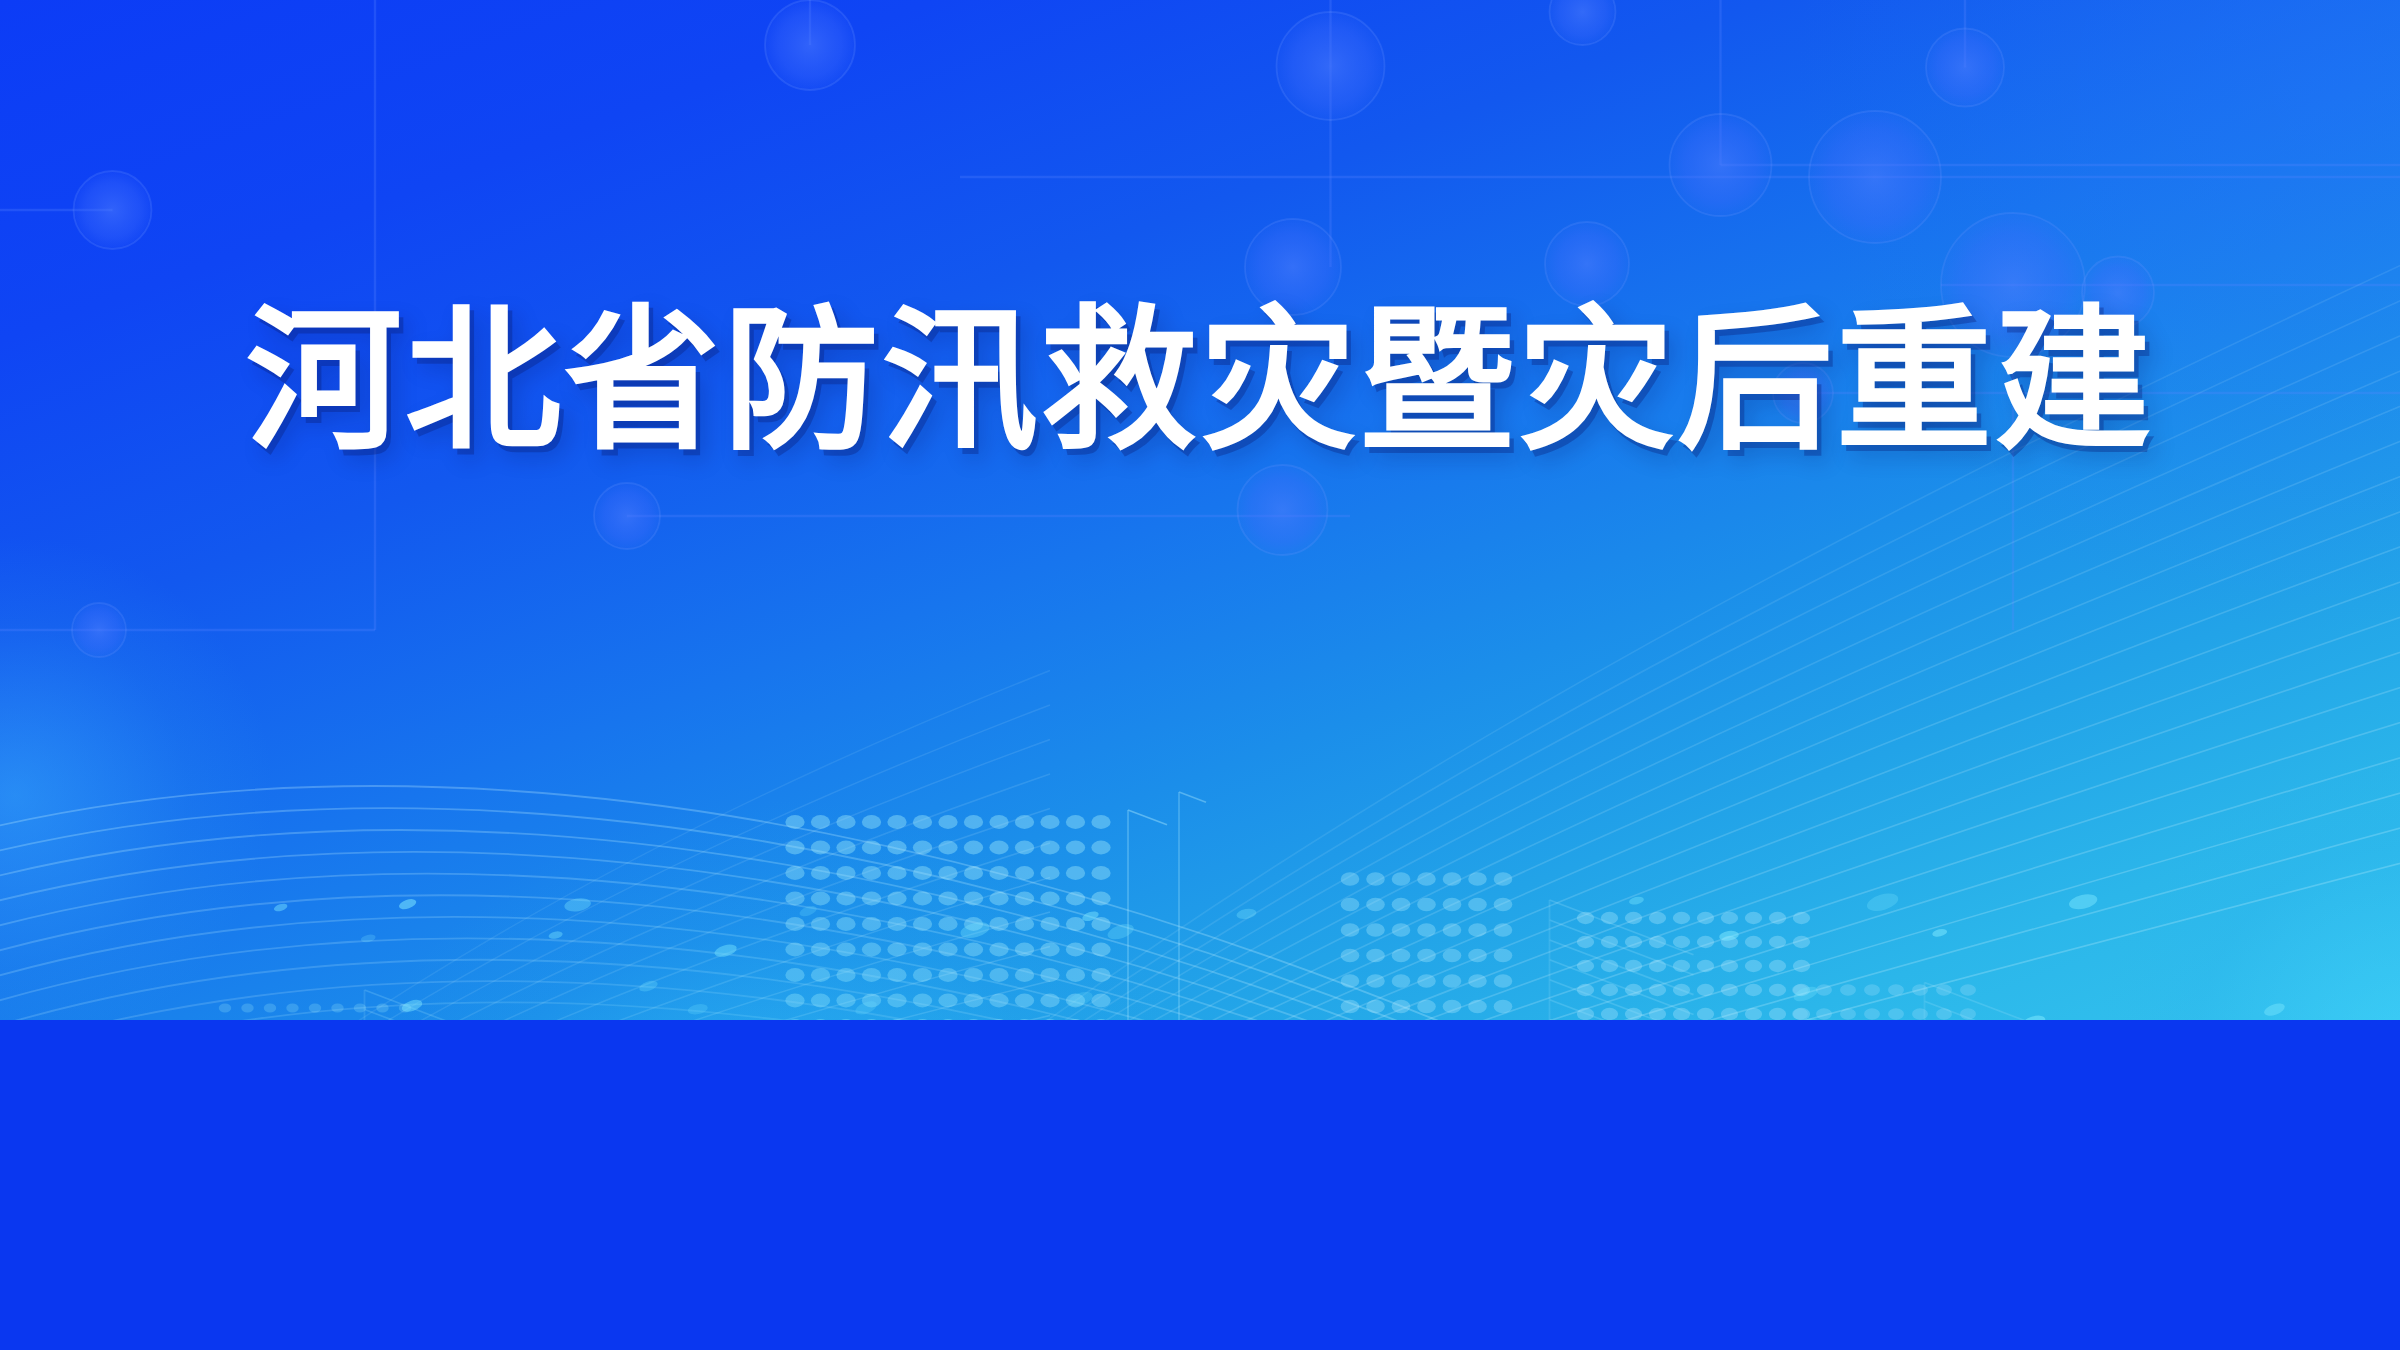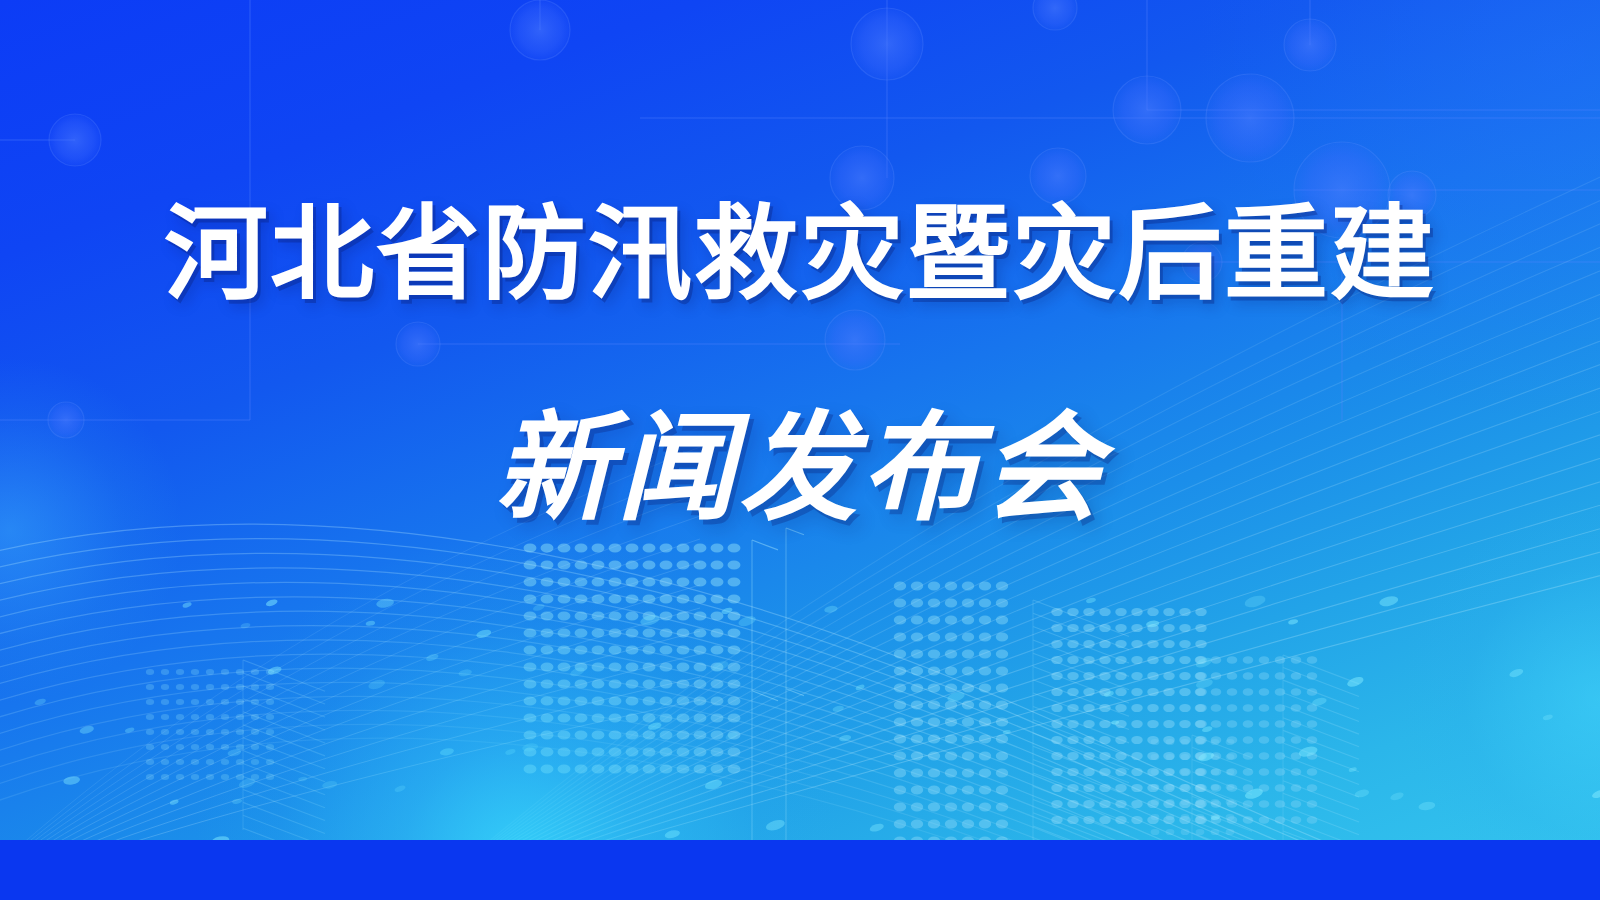--- a/index.html
+++ b/index.html
@@ -8,21 +8,21 @@
     padding: 0;
     background: #0a37f0;
   }
   body {
     font-family: "Liberation Sans", "DejaVu Sans", sans-serif;
   }
 
   #stage {
     position: relative;
     width: 1600px;
-    height: 840px;
+    height: 680px;
     overflow: hidden;
     background: #0b3cf5;
   }
 
   
   .layer {
     position: absolute;
     inset: 0;
     pointer-events: none;
   }
@@ -1160,17 +1160,16 @@
         <ellipse cx="1152.6628905081484" cy="623.8628769032018" rx="6.624588818580186" ry="3.179802632918489" transform="rotate(-8.37773560843325 1152.6628905081484 623.8628769032018)" fill="#7fe9ff" fill-opacity="0.50"></ellipse>
         <ellipse cx="1396.9840008704848" cy="796.3193512877074" rx="6.922845603396579" ry="3.3229658896303578" transform="rotate(-18.745115755472852 1396.9840008704848 796.3193512877074)" fill="#7fe9ff" fill-opacity="0.27"></ellipse>
       </g>
     </svg>
 
   <div class="layer glow-main"></div>
 
   <div class="content">
     <div class="title-main">河北省防汛救灾暨灾后重建</div>
 
-    <div class="title-sub">新闻发布会</div>
 
   </div>
 
 </div>
 
 </body></html>

